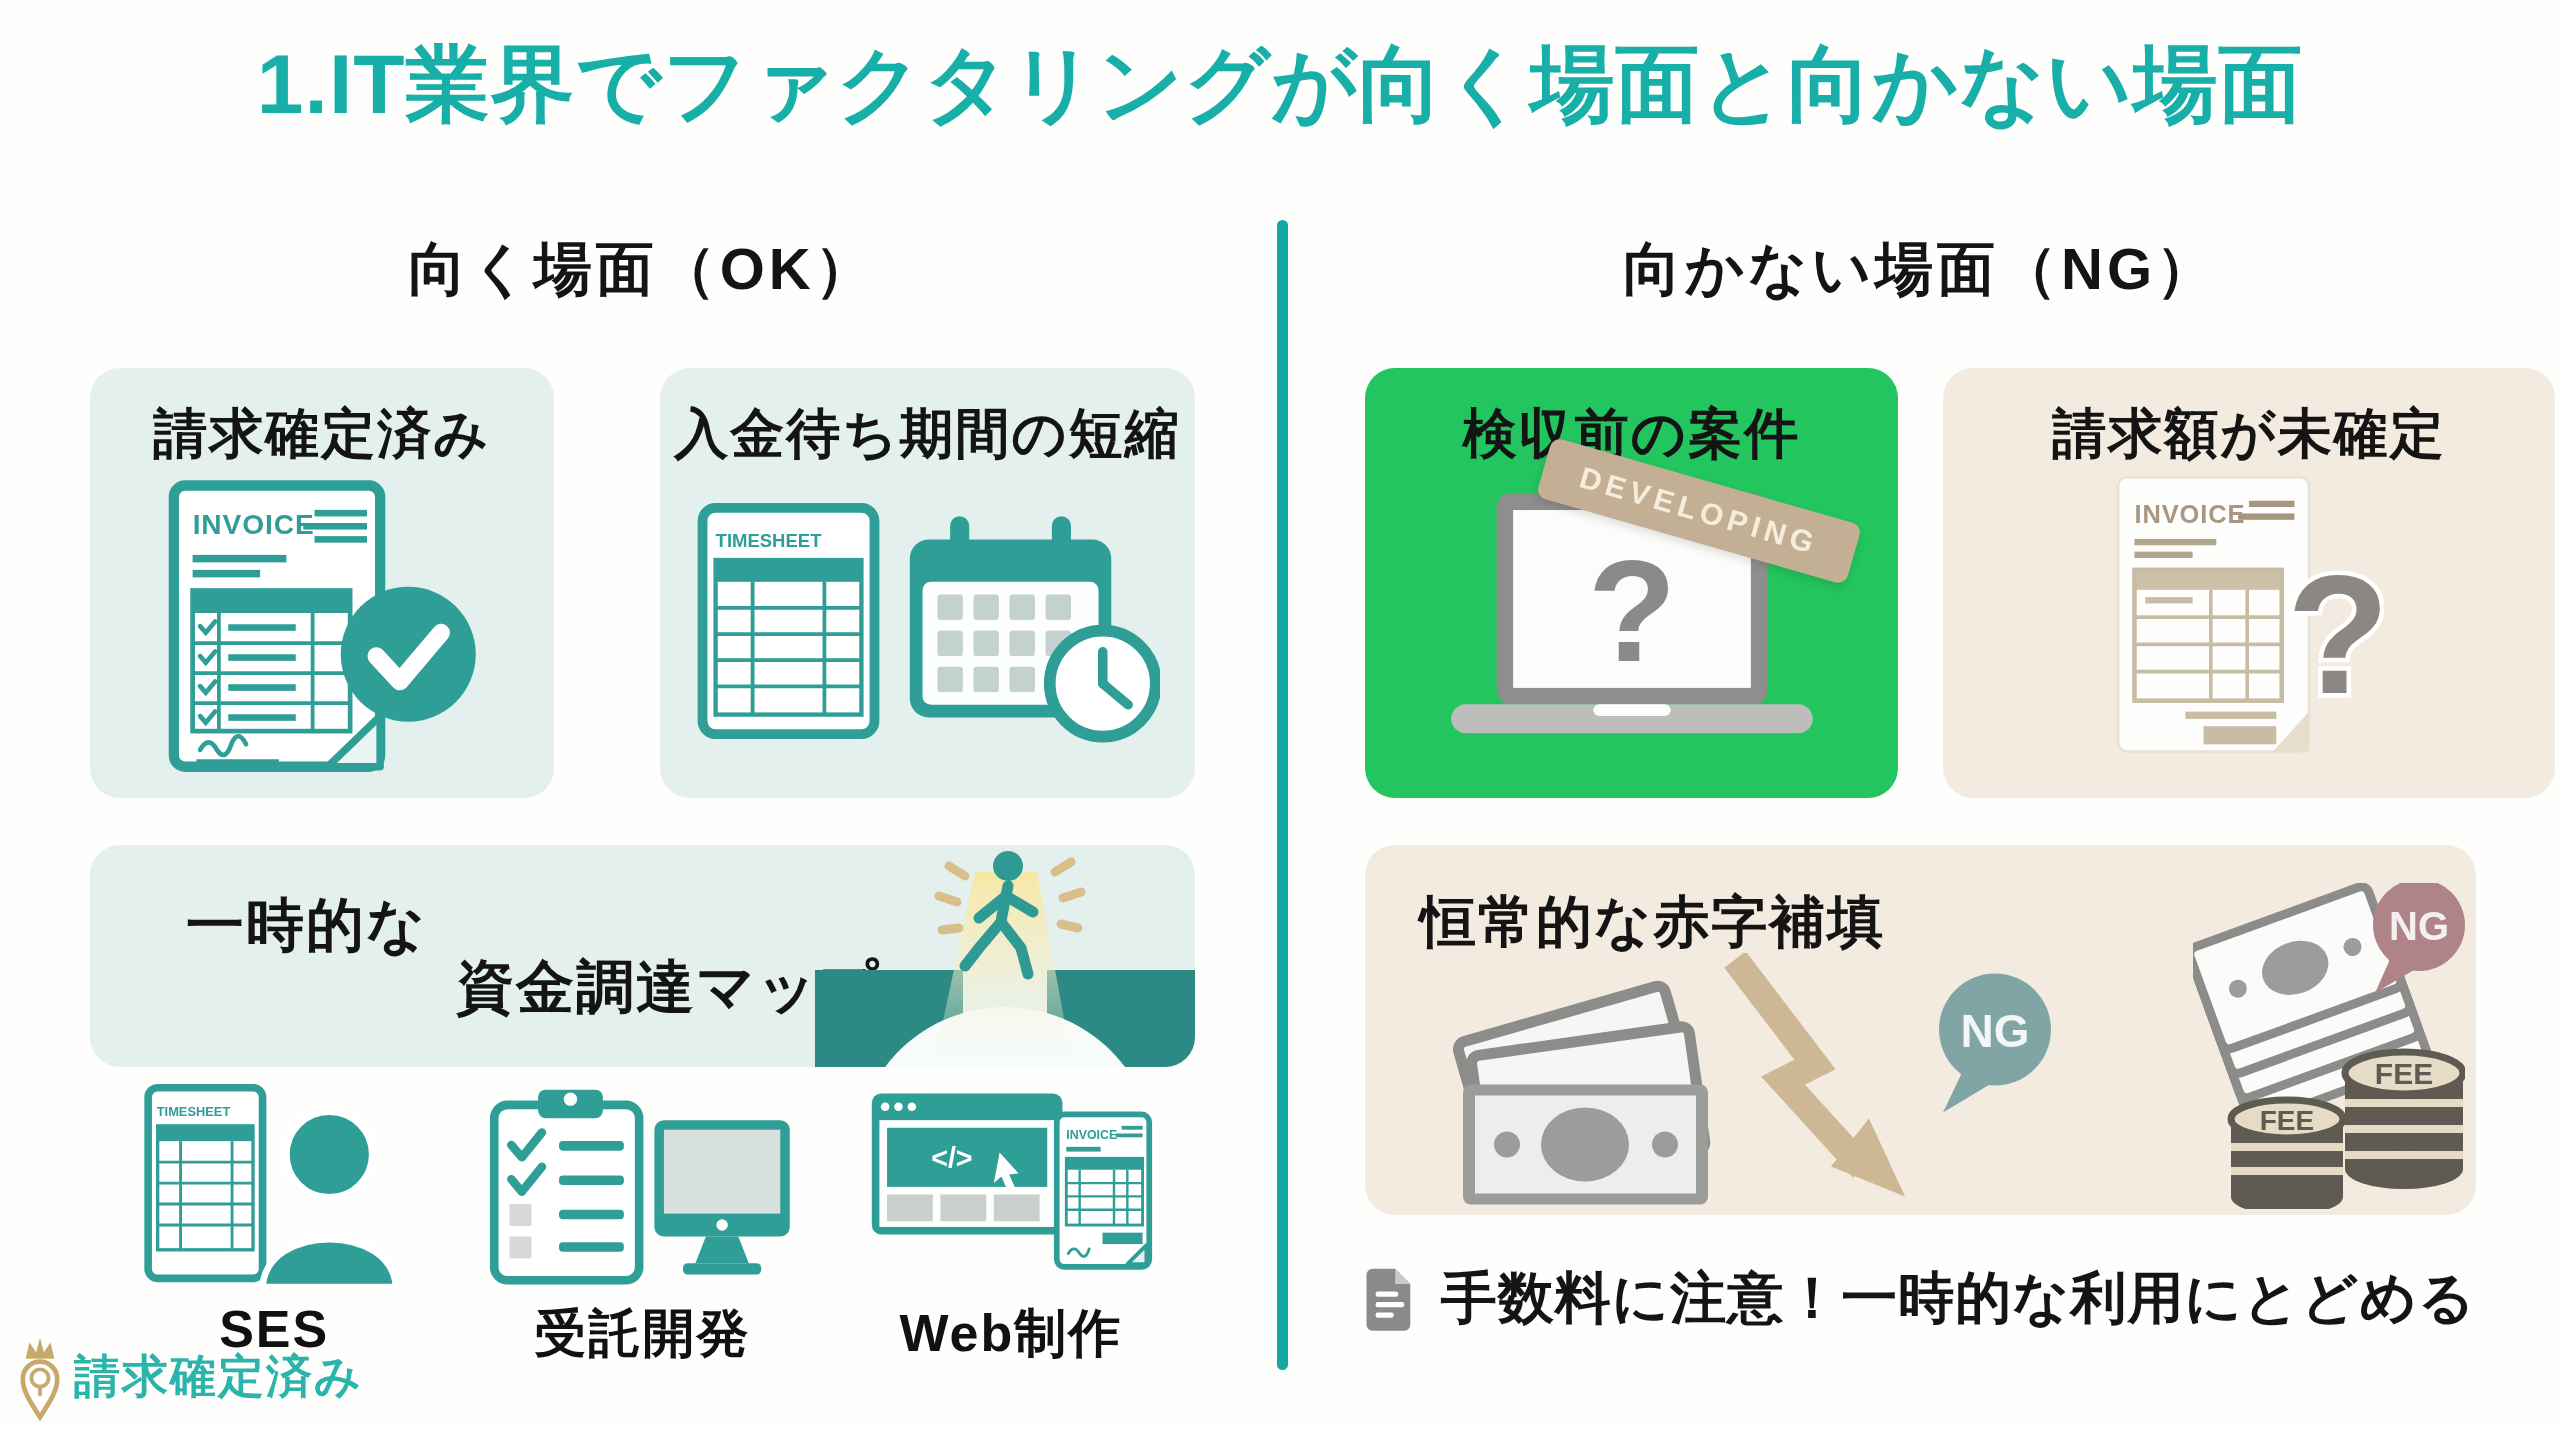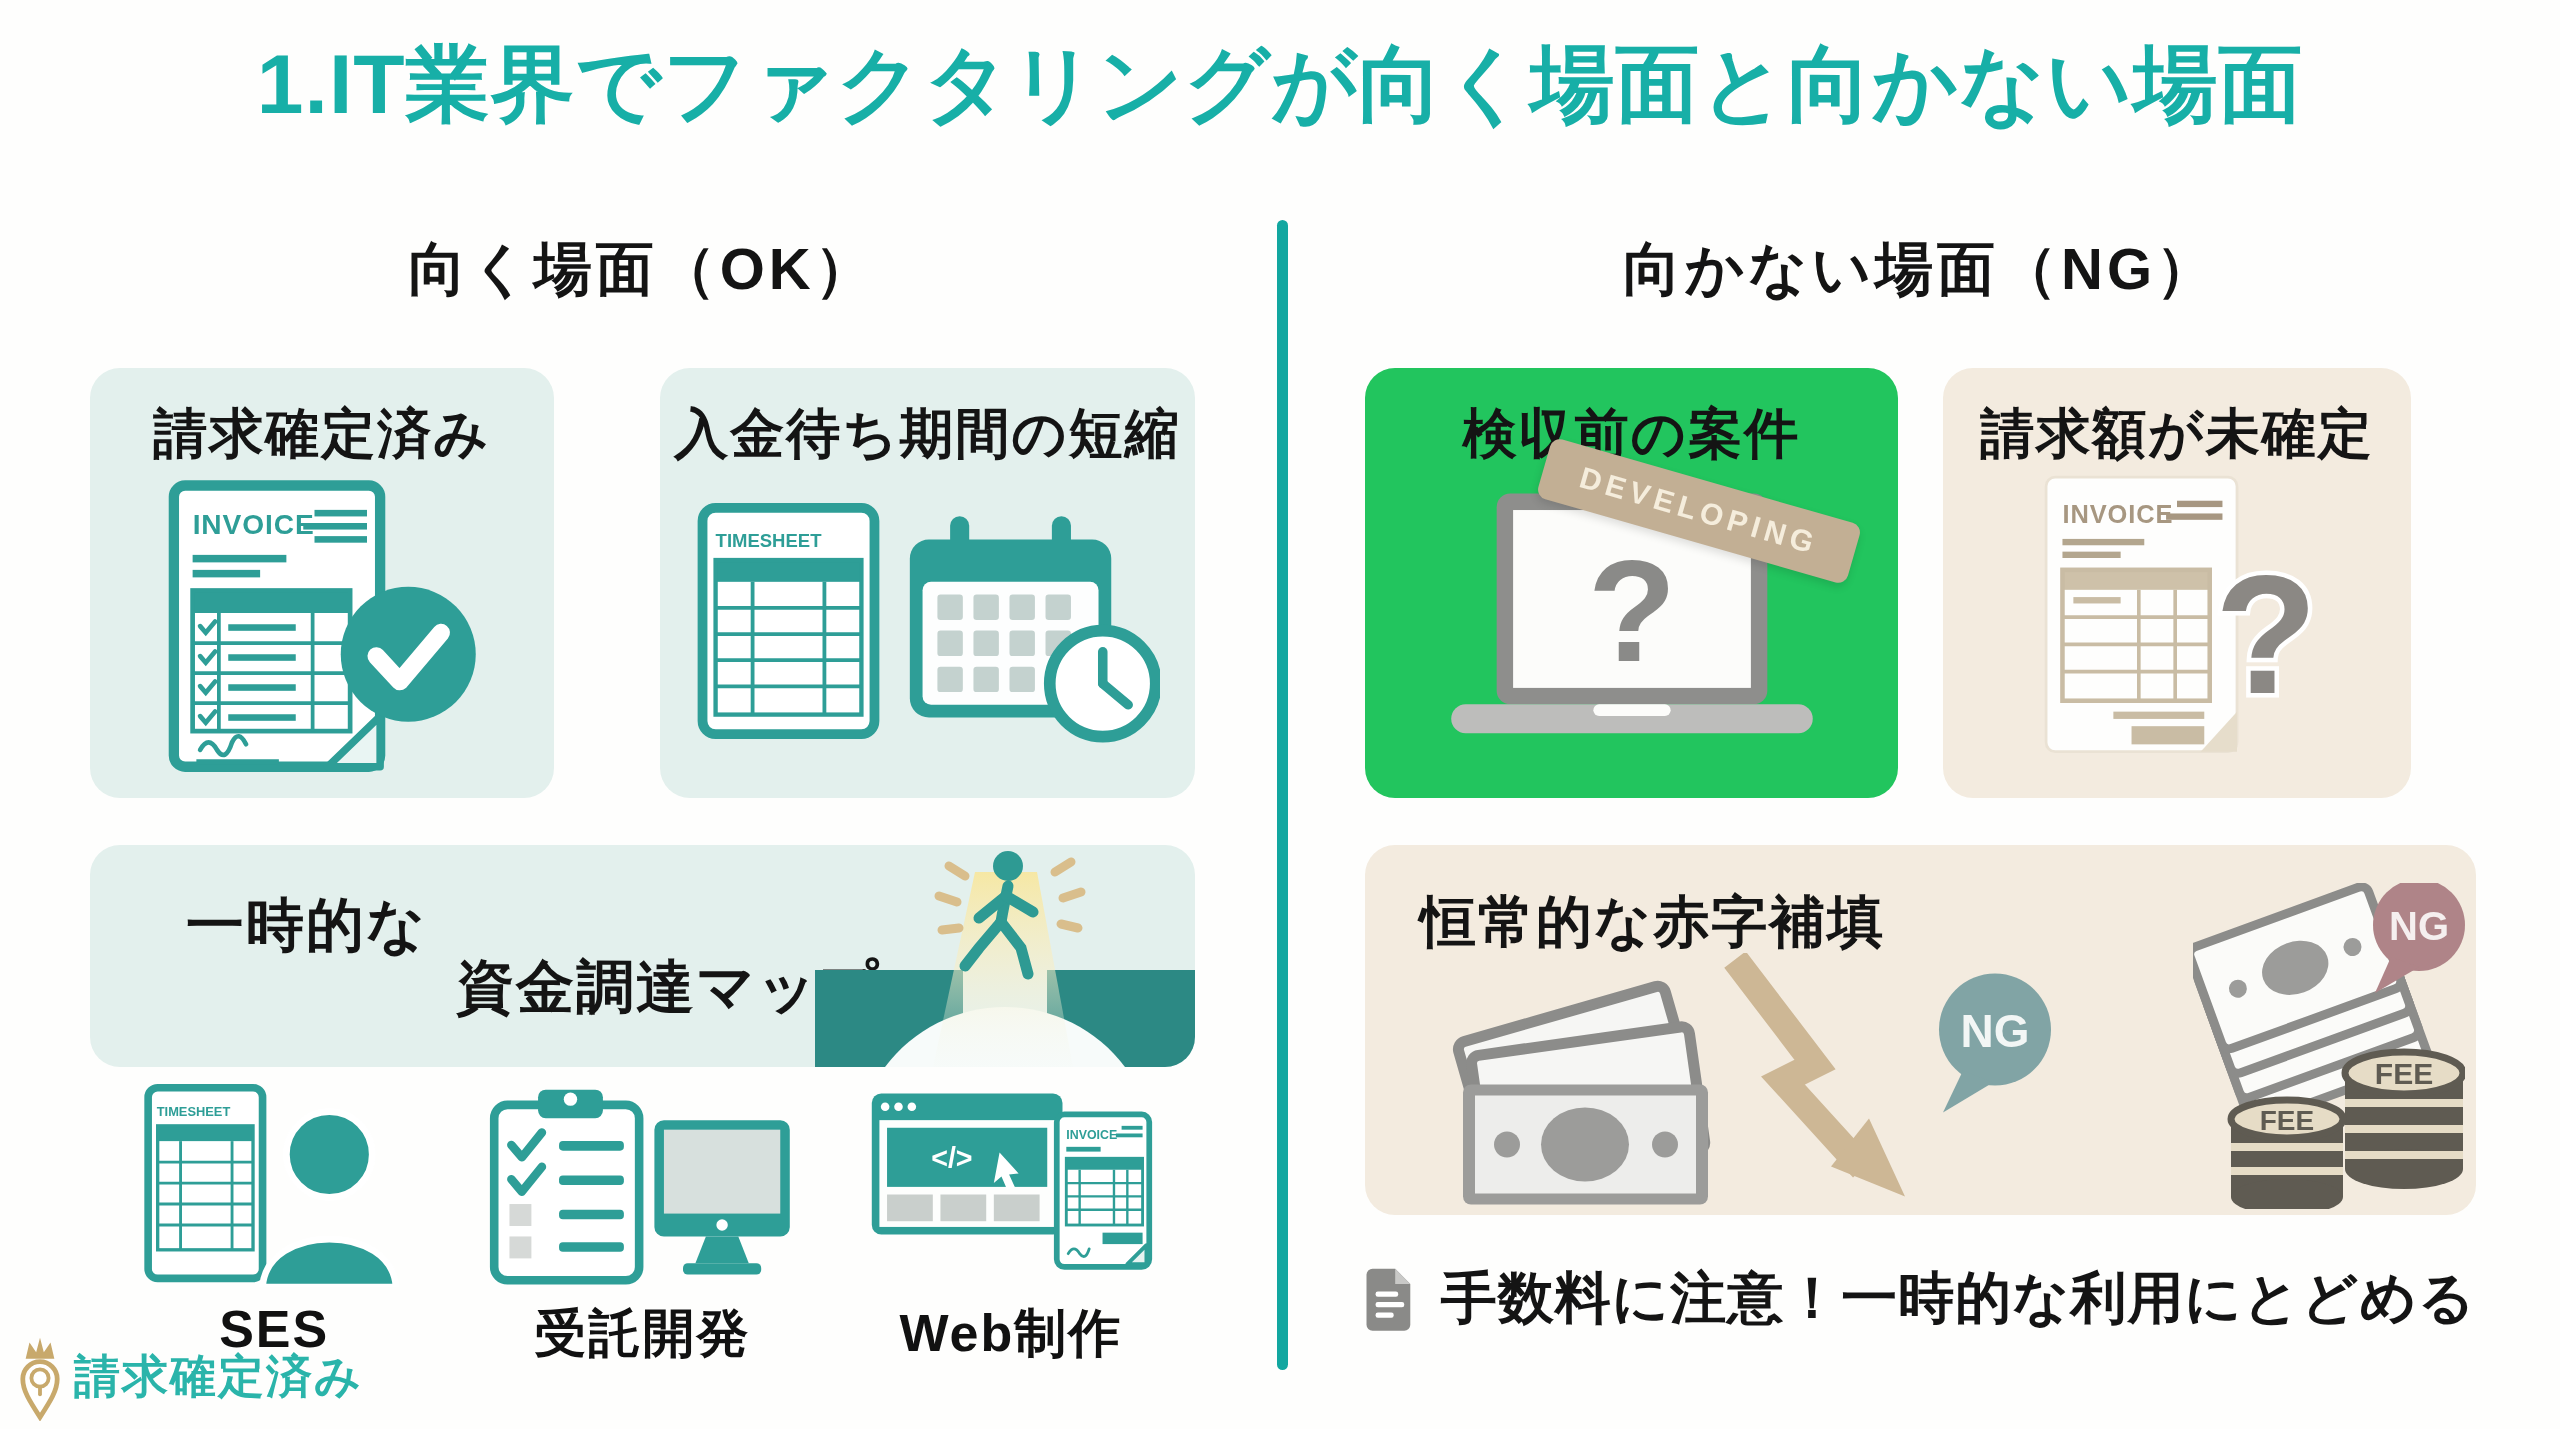--- a/index.html
+++ b/index.html
@@ -16,21 +16,21 @@
   .divider{position:absolute;left:1277px;top:220px;width:11px;height:1150px;
            background:#12A7A0;border-radius:6px;}
 
   .card{position:absolute;border-radius:30px;}
   .card-title{position:absolute;top:30px;left:0;width:100%;text-align:center;
               font-size:54px;font-weight:900;color:#141414;letter-spacing:2px;white-space:nowrap;}
 
   #card-ok1{left:90px;top:368px;width:464px;height:430px;background:#E3F0ED;}
   #card-ok2{left:660px;top:368px;width:535px;height:430px;background:#E3F0ED;}
   #card-ng1{left:1365px;top:368px;width:533px;height:430px;background:#22c55e;}
-  #card-ng2{left:1943px;top:368px;width:468px;height:430px;background:#F3EBDF;}
+  #card-ng2{left:1943px;top:368px;width:612px;height:430px;background:#F3EBDF;}
   #card-ok3{left:90px;top:845px;width:1105px;height:222px;background:#E3F0ED;overflow:hidden;}
   #card-ng3{left:1365px;top:845px;width:1111px;height:370px;background:#F3EBDF;overflow:hidden;}
 
   .icon-center{position:absolute;left:0;right:0;display:flex;justify-content:center;align-items:flex-end;}
   #card-ok1 .icon-center{top:110px;}
   #card-ok2 .icon-center{top:128px;gap:14px;align-items:flex-end;}
   #card-ng1 .icon-center{bottom:26px;}
   #card-ng2 .icon-center{top:100px;}
 
   .gap-line1{position:absolute;left:96px;top:42px;font-size:58px;font-weight:900;color:#141414;letter-spacing:2px;}

